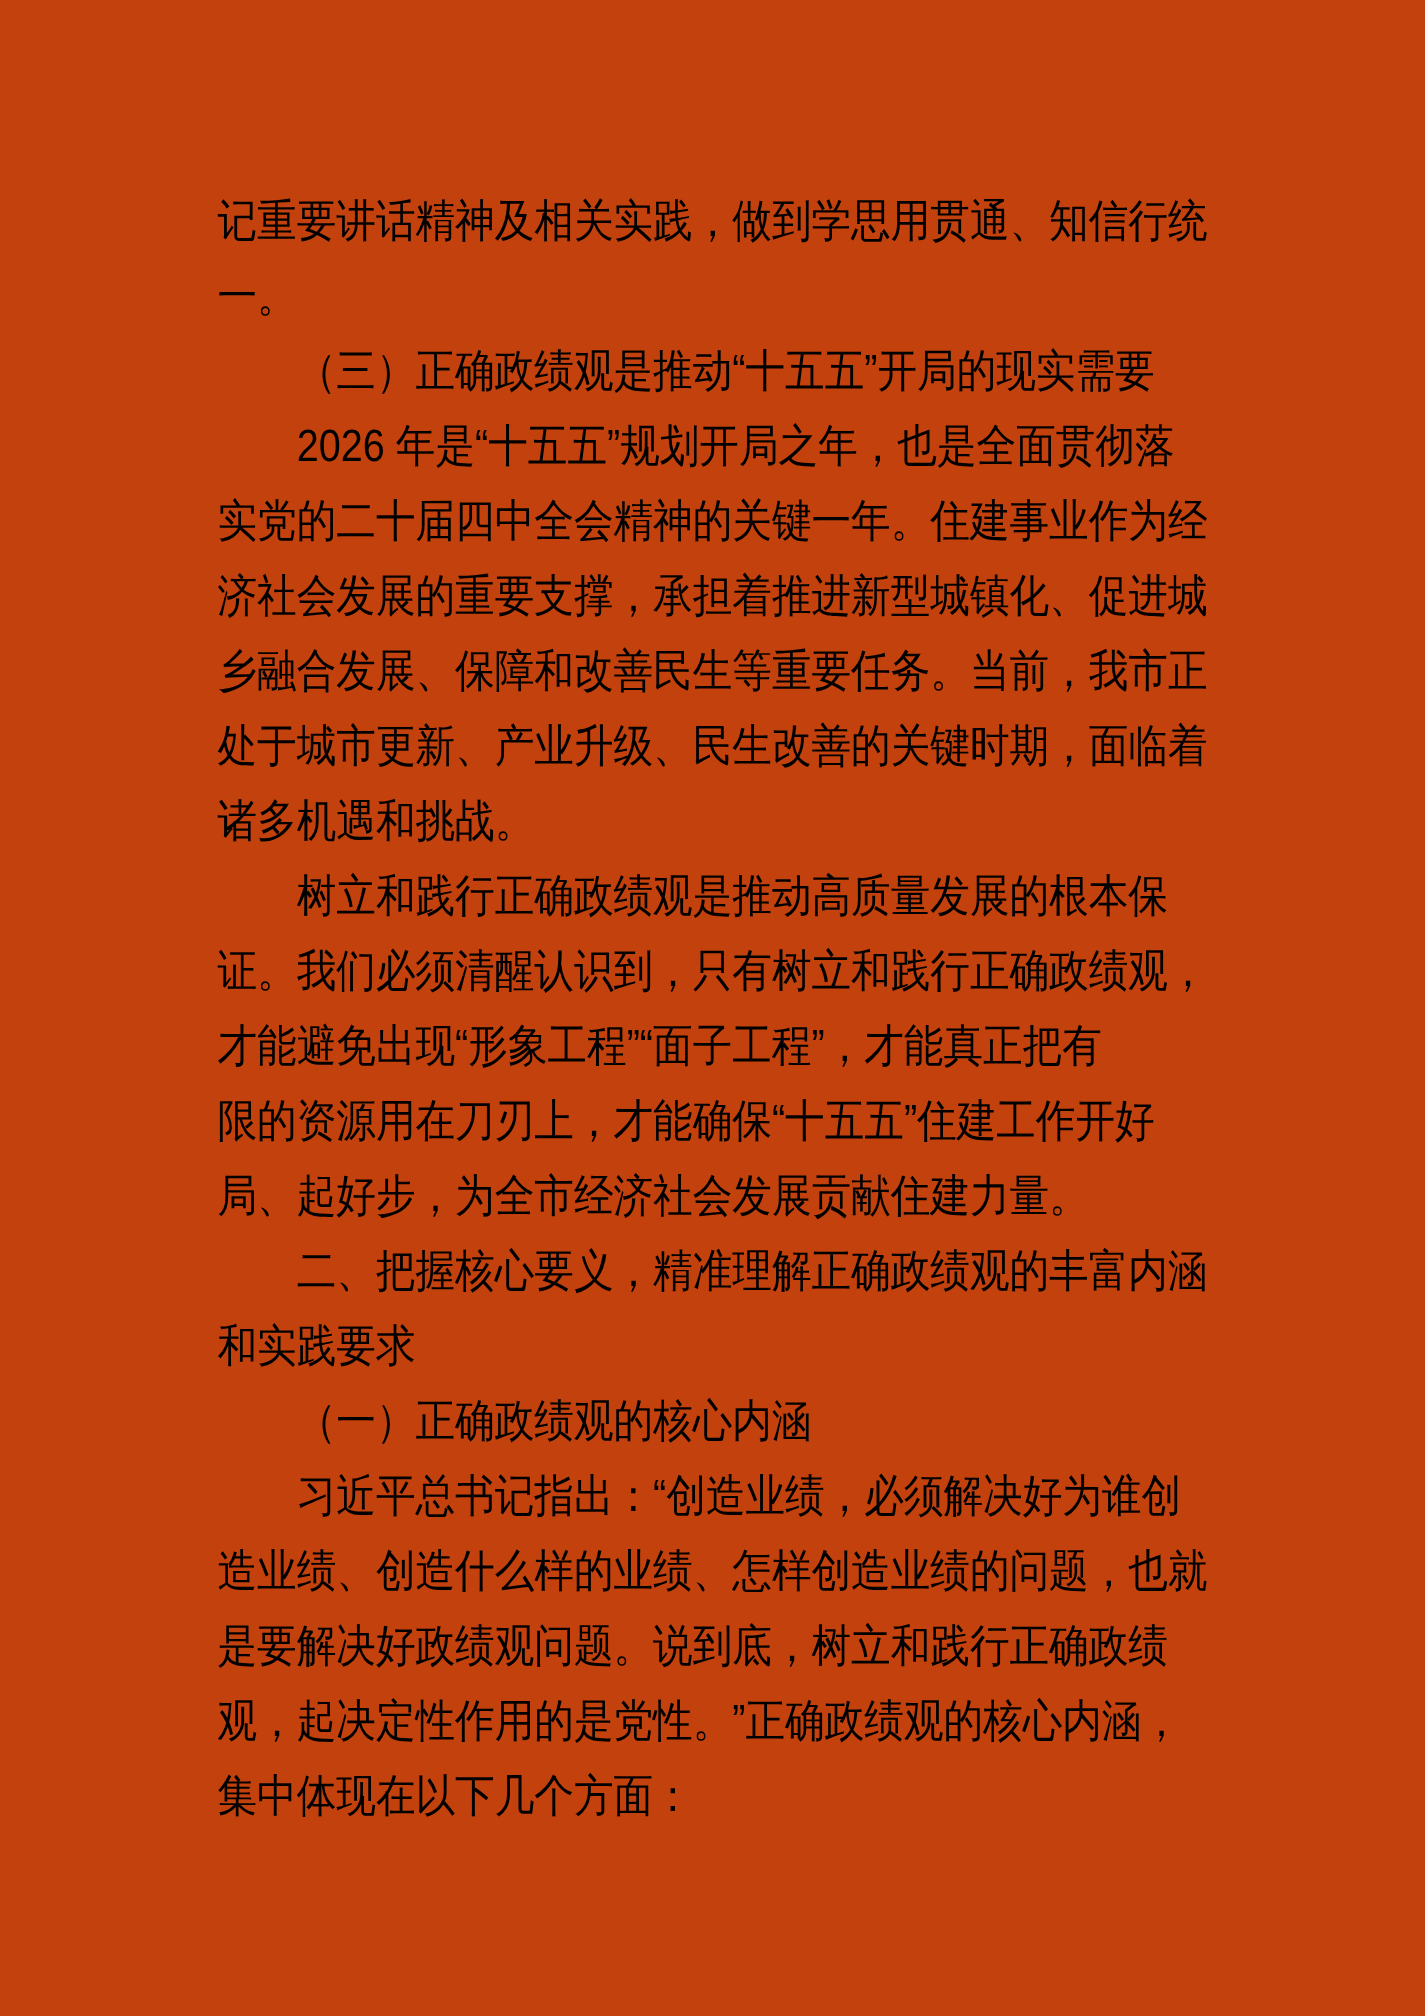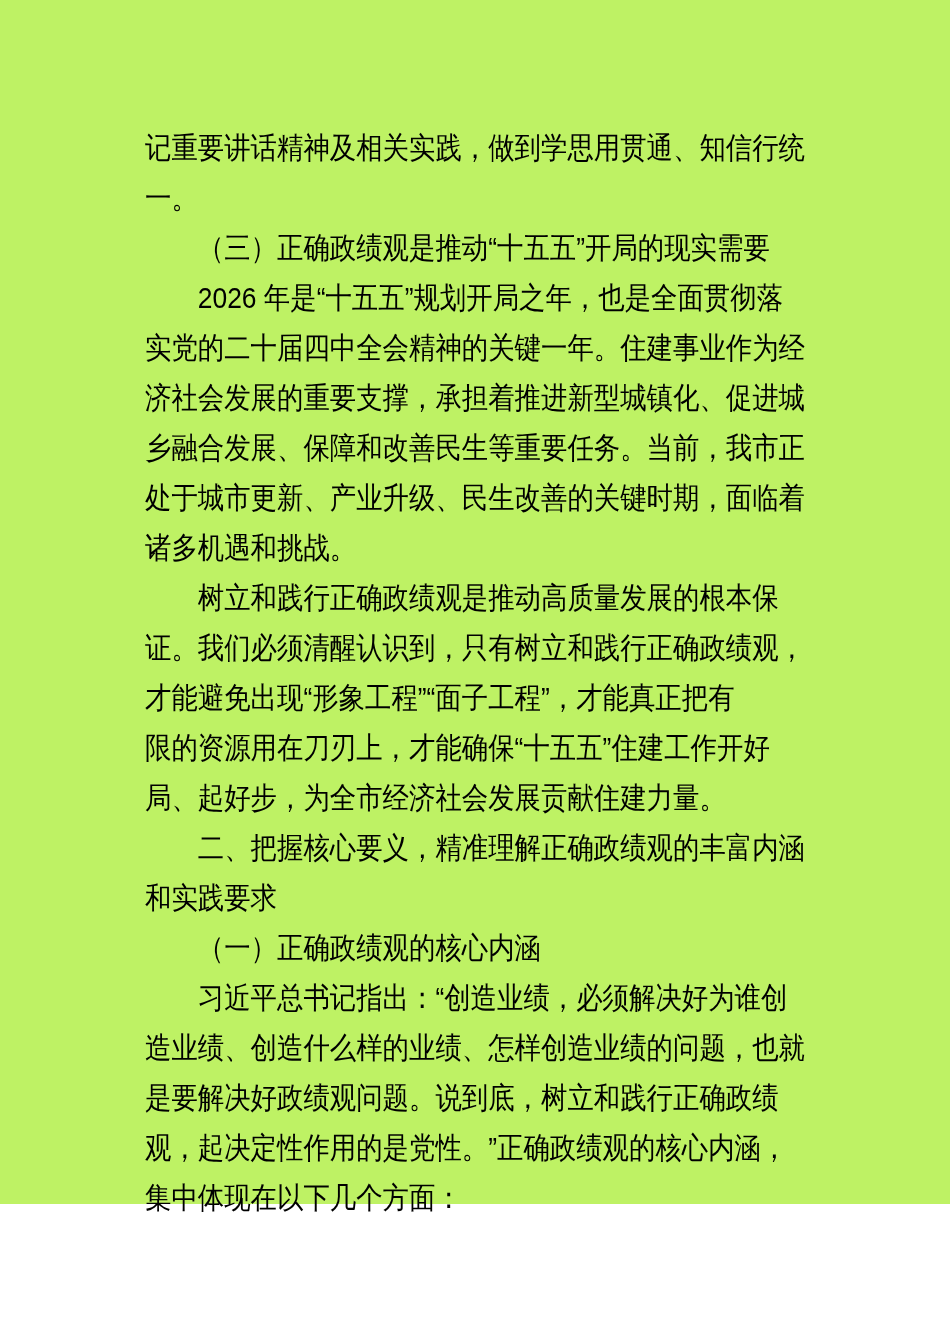--- a/index.html
+++ b/index.html
@@ -9,22 +9,22 @@
   body {
     width: 950px;
     height: 1344px;
     background: #ffffff;
     overflow: hidden;
     font-family: "Liberation Sans", sans-serif;
   }
   .page {
     position: relative;
     width: 950px;
-    height: 1204px;
-    background: #bef264;
+    height: 1344px;
+    background: #c2410c;
   }
   .text-block {
     position: absolute;
     left: 145px;
     top: 123px;
     width: 750px;            
     transform: scaleX(0.88);
     transform-origin: left top;
     color: #000000;
     font-size: 30px;

